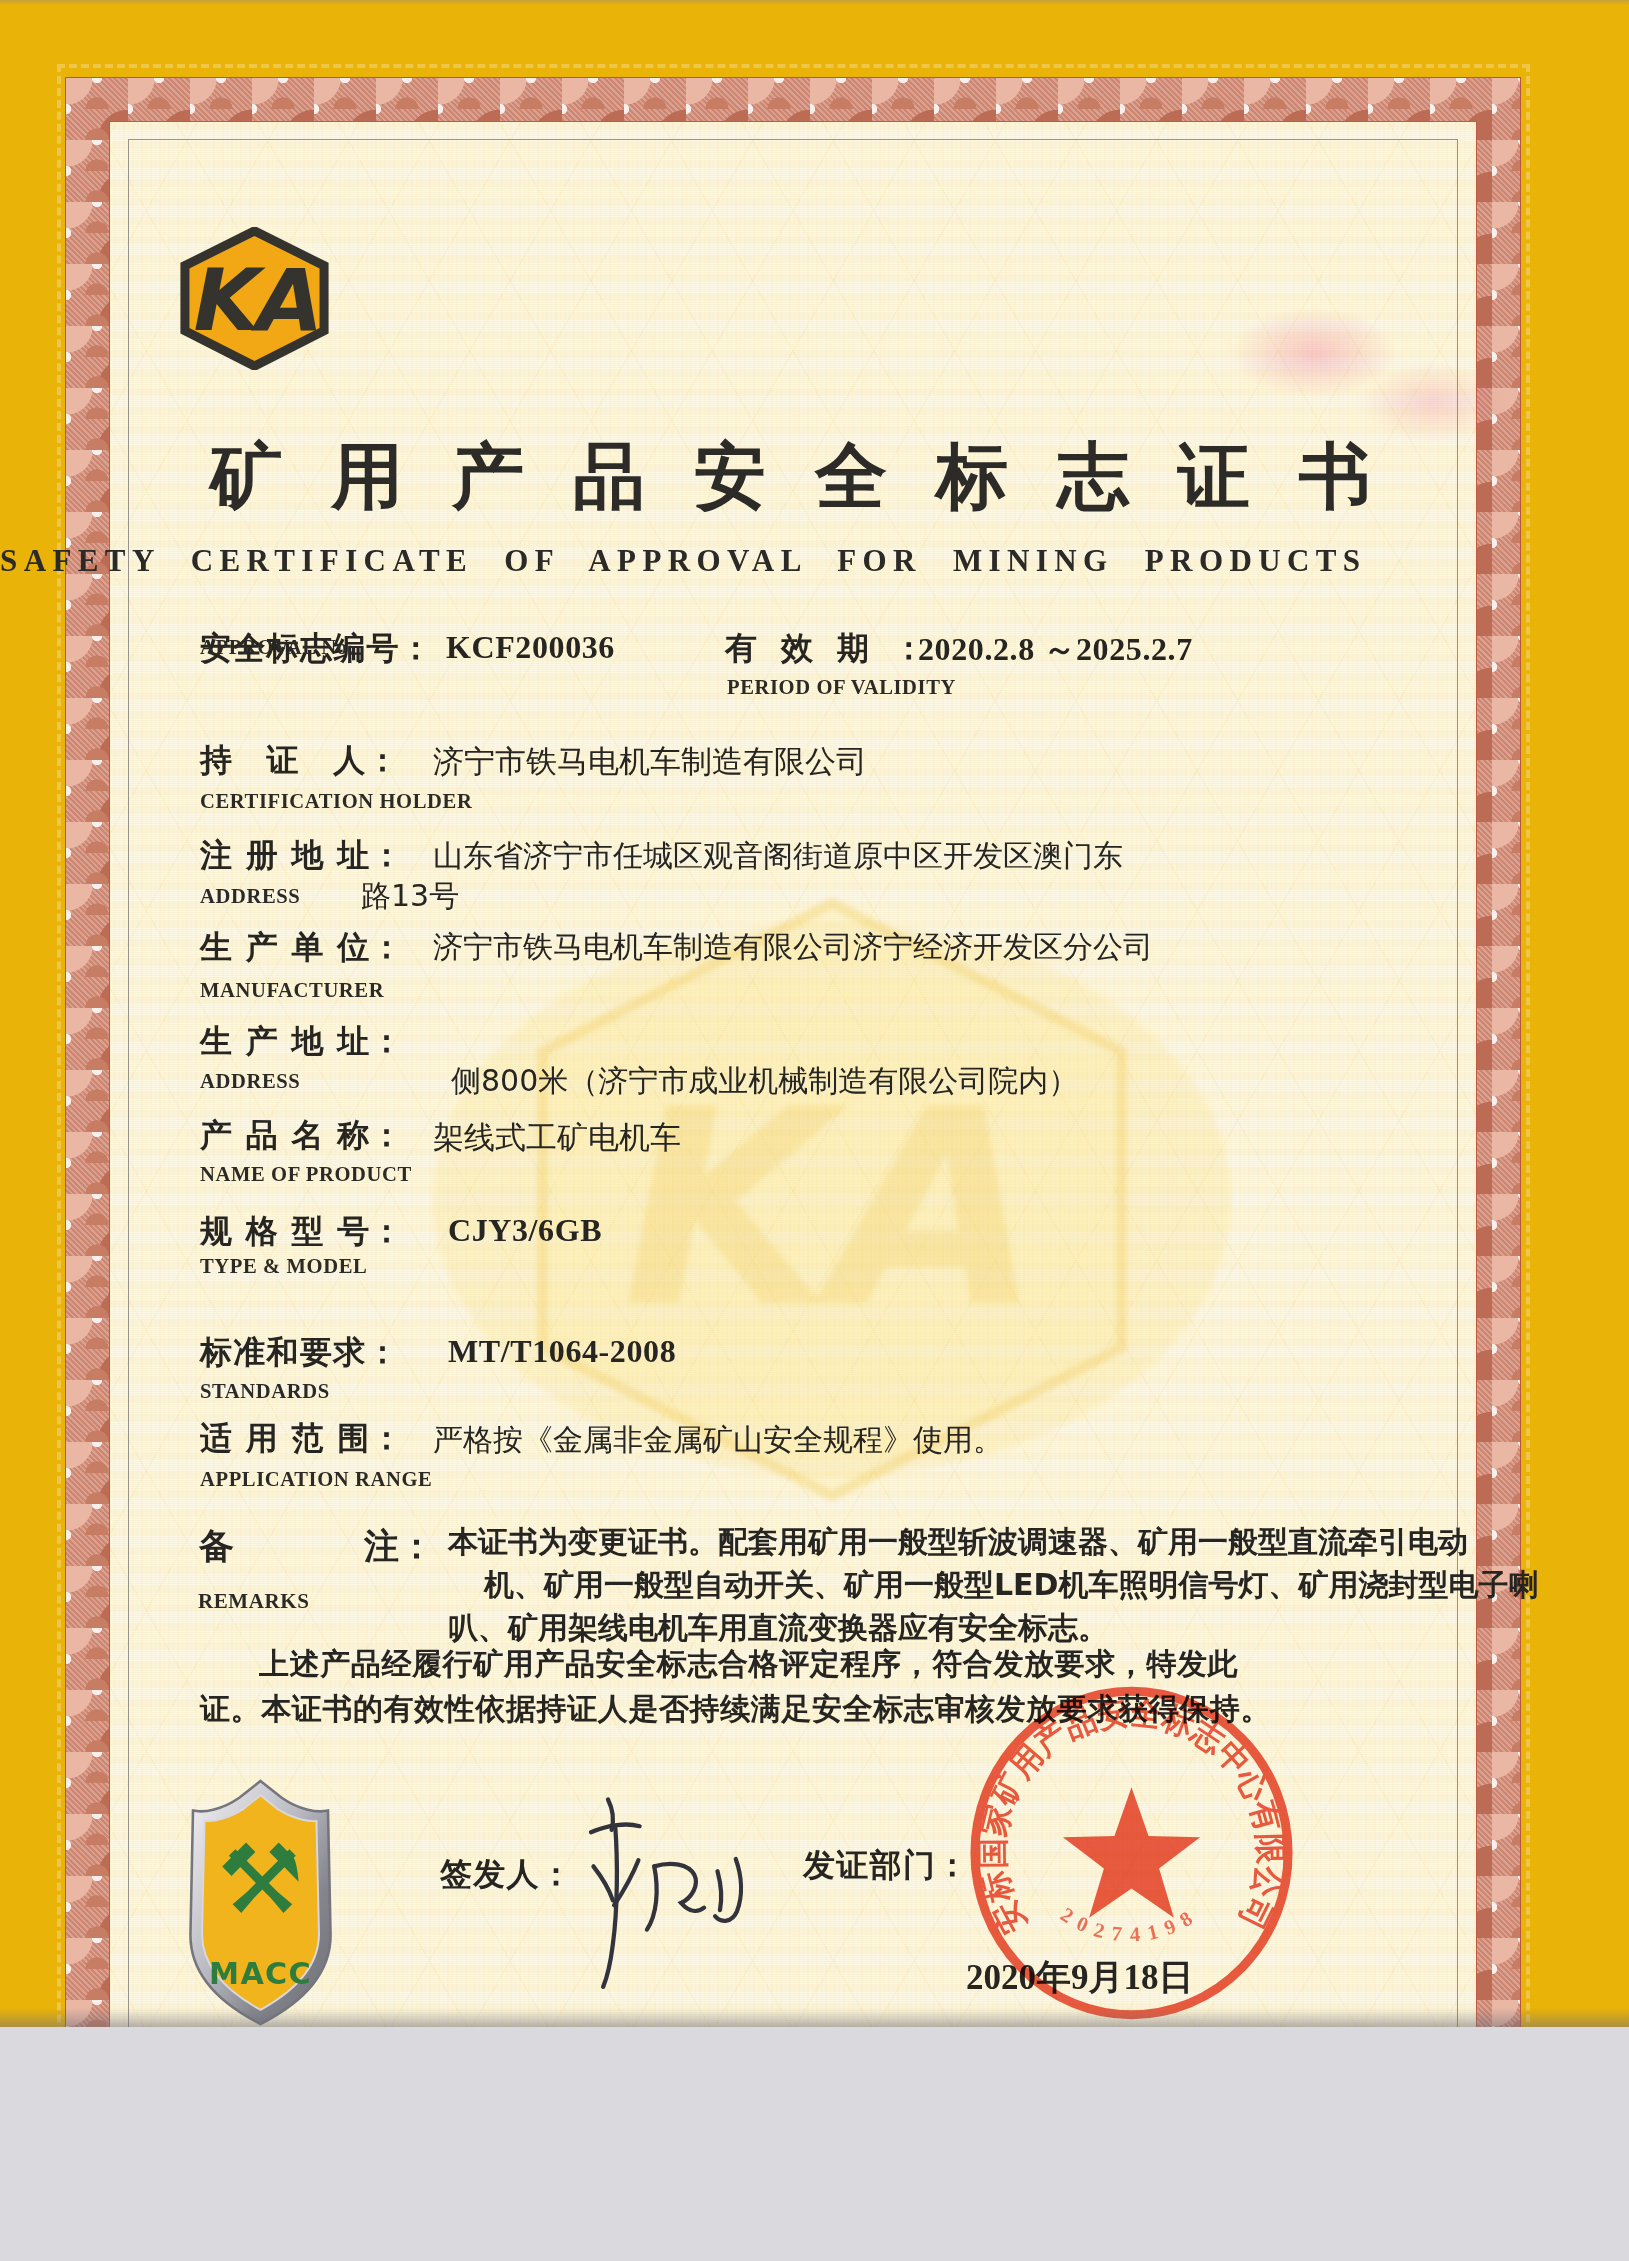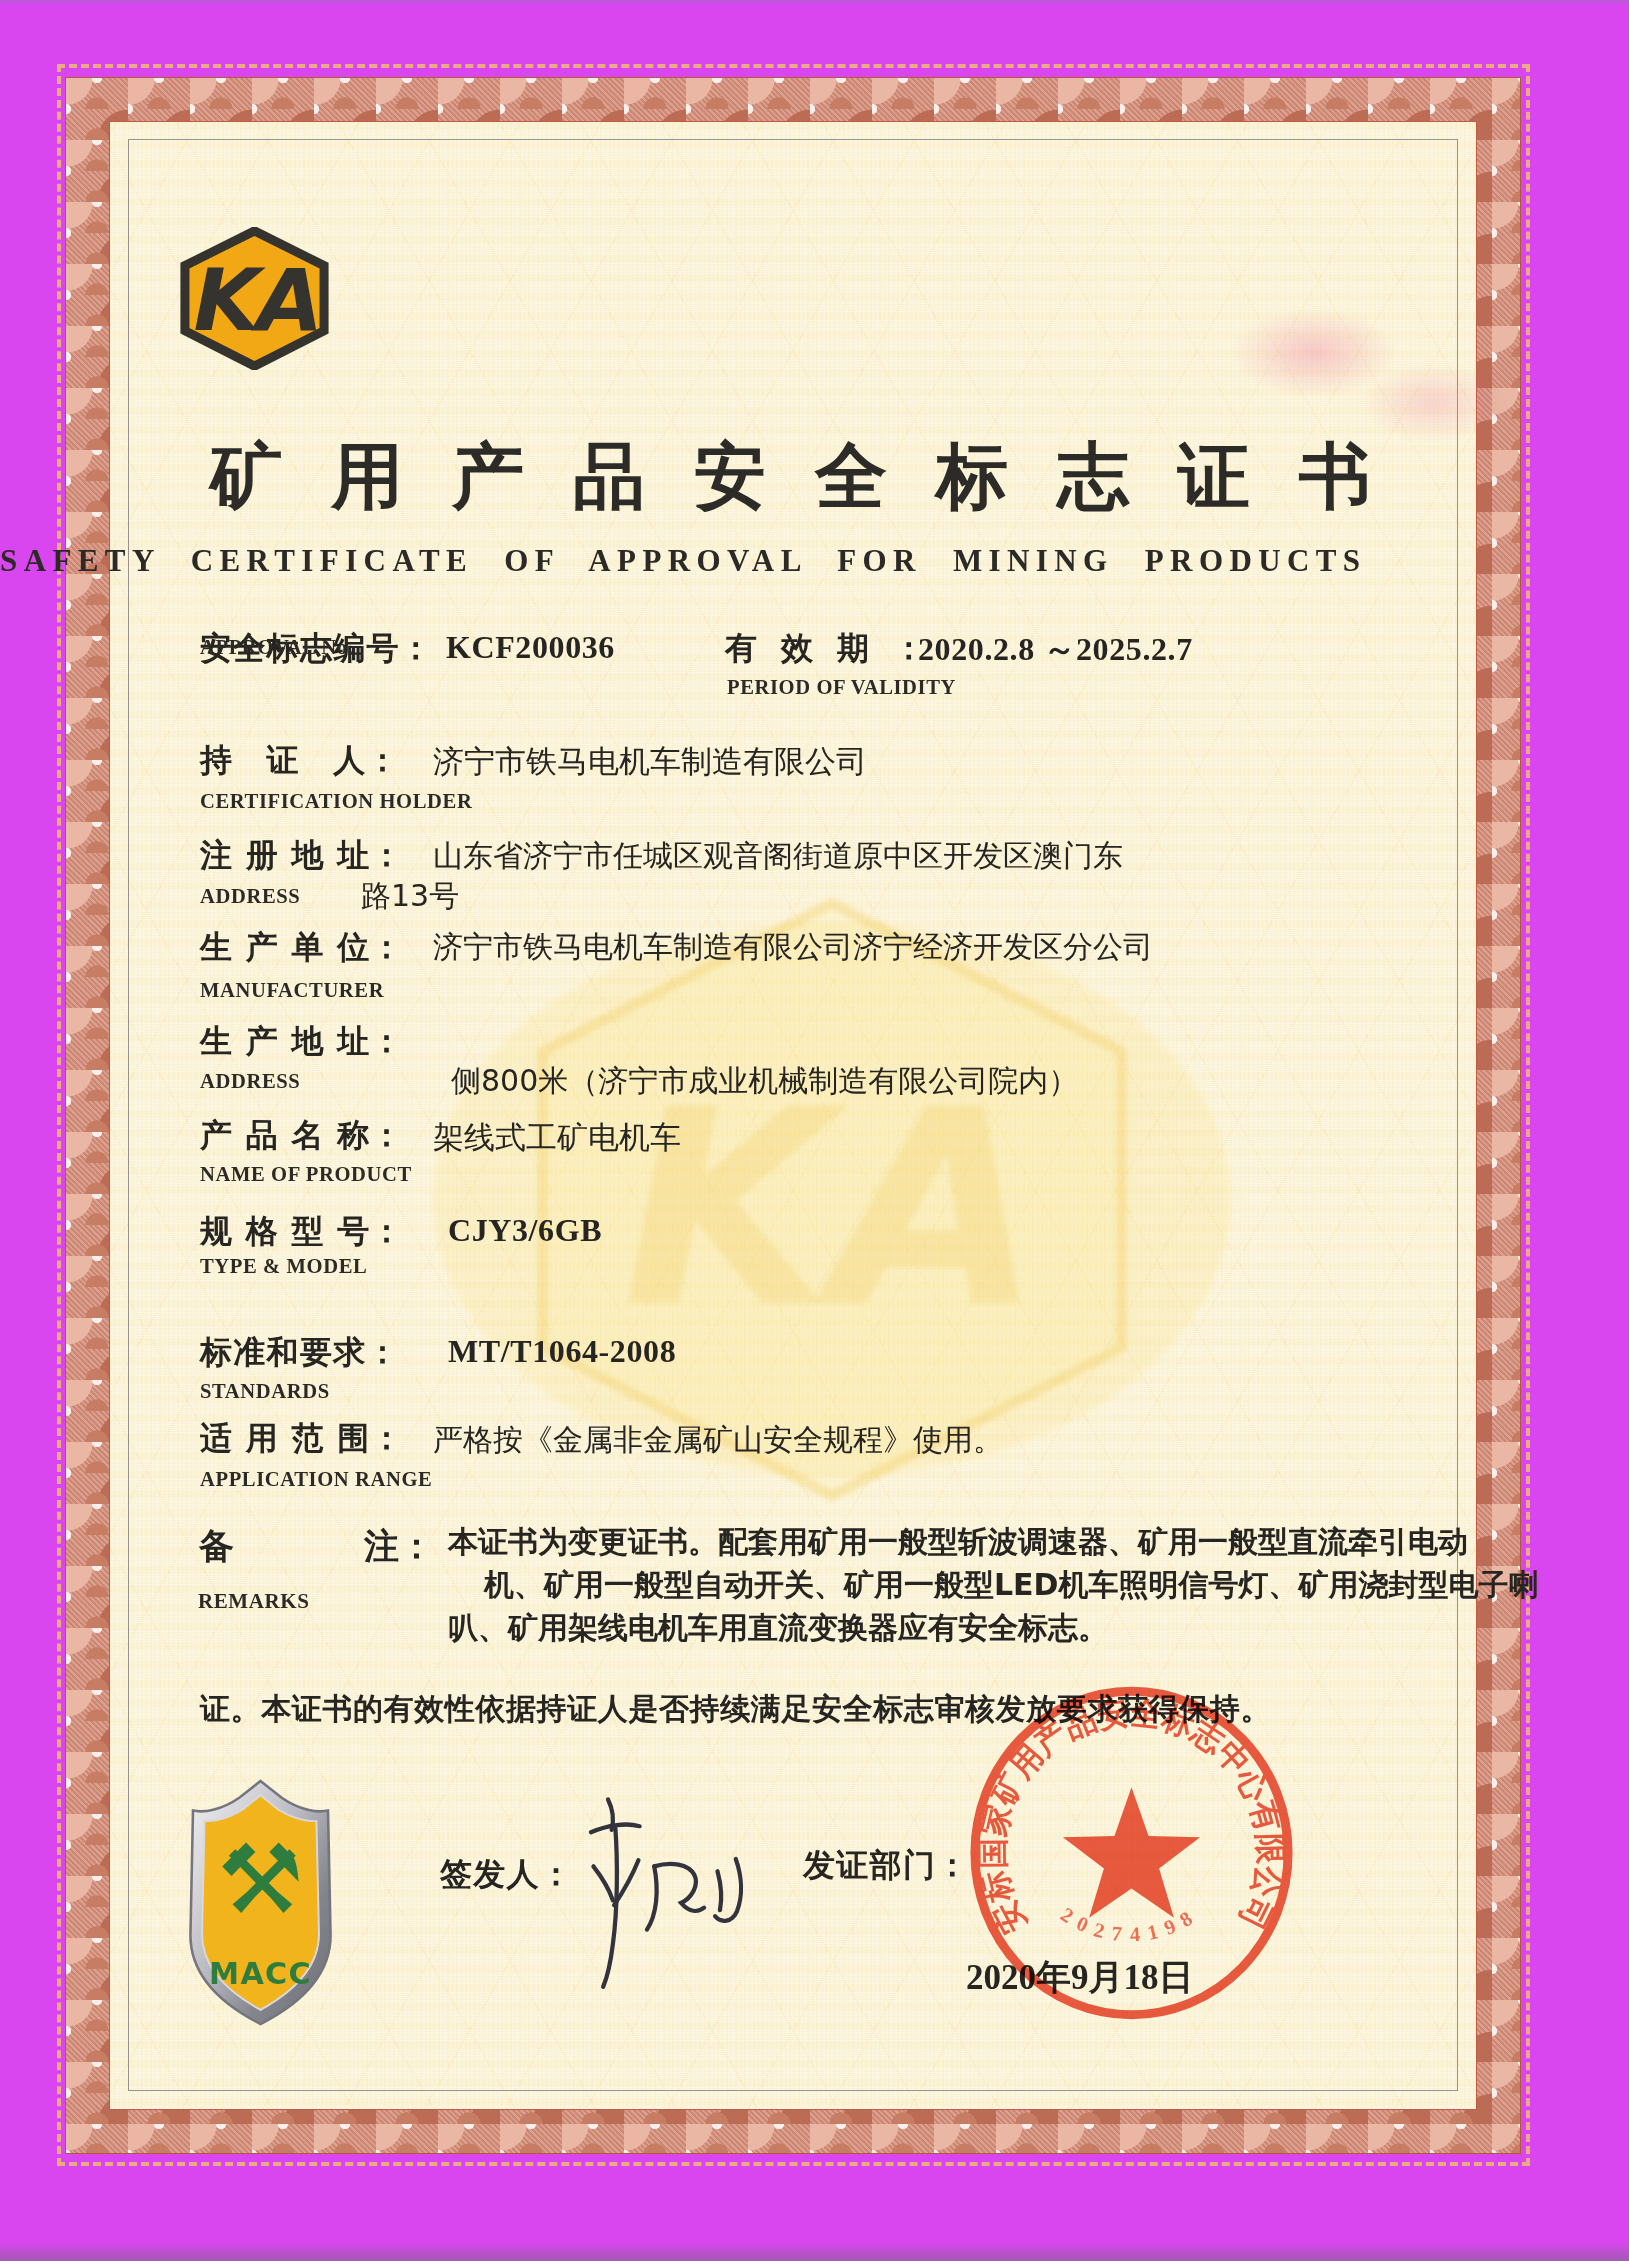--- a/index.html
+++ b/index.html
@@ -1,16 +1,16 @@
 <!DOCTYPE html>
 <html style="font-size:10.3px"><head>
 <meta charset="utf-8">
 <style>
   html,body{margin:0;padding:0;background:#d9d9de;}
-  .page{position:relative;width:1630px;height:2261px;background:#d946ef;overflow:hidden;
+  .page{position:relative;width:1630px;height:2027px;background:#eab308;overflow:hidden;
         font-family:"DejaVu Sans",sans-serif;color:#262522;}
   .abs{position:absolute;}
   
   .edge-dots{position:absolute;left:57px;top:64px;width:1465px;height:2094px;
              border:4.5px dashed rgba(240,205,95,0.75);}
   .band{position:absolute;left:65px;top:77px;width:1454px;height:2075px;
         border:1.3px solid #b3573f;
         background-color:#d4907c;
         background-image:
           radial-gradient(circle at 50% 0%, rgba(255,255,255,0.85) 7%, transparent 8%),
@@ -123,20 +123,21 @@
   <div class="abs val" style="left:433px;top:1420px;">严格按《金属非金属矿山安全规程》使用。</div>
   <div class="abs en" style="left:200px;top:1468px;">APPLICATION RANGE</div>
 
   <div class="abs rem-lab" style="left:199px;top:1523px;">备</div>
   <div class="abs rem-lab" style="left:364px;top:1523px;">注：</div>
   <div class="abs rem" style="left:448px;top:1522px;">本证书为变更证书。配套用矿用一般型斩波调速器、矿用一般型直流牵引电动</div>
   <div class="abs rem" style="left:448px;top:1565px;margin-left:36px;">机、矿用一般型自动开关、矿用一般型LED机车照明信号灯、矿用浇封型电子喇</div>
   <div class="abs rem" style="left:448px;top:1608px;">叭、矿用架线电机车用直流变换器应有安全标志。</div>
   <div class="abs en" style="left:198px;top:1589px;font-size:21px;">REMARKS</div>
 
+  <div class="abs stmt" style="left:259px;top:1644px;">上述产品经履行矿用产品安全标志合格评定程序，符合发放要求，特发此</div>
   <div class="abs stmt" style="left:200px;top:1689px;">证。本证书的有效性依据持证人是否持续满足安全标志审核发放要求获得保持。</div>
 
   <div class="abs date" style="left:966px;top:1954px;">2020年9月18日</div>
 
   <svg class="abs" style="left:184px;top:1777px;" width="153" height="251" viewBox="0 0 238 390">
     <defs>
       <linearGradient id="silver" x1="0" y1="0" x2="1" y2="1">
         <stop offset="0" stop-color="#f3f3f5"></stop>
           <stop offset="0.45" stop-color="#b9b9c1"></stop>
         <stop offset="0.7" stop-color="#85858d"></stop>

